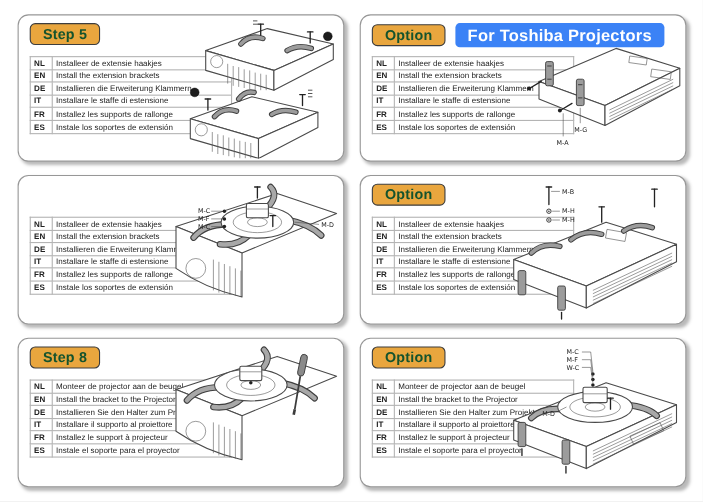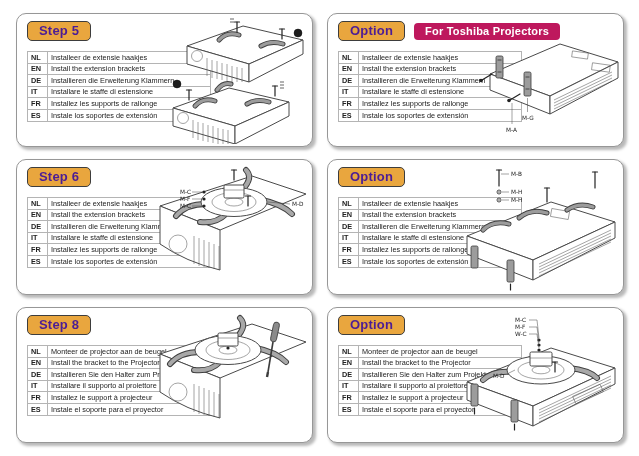--- a/index.html
+++ b/index.html
@@ -11,25 +11,25 @@
     font-family:"Liberation Sans","DejaVu Sans",sans-serif;color:#1a1a1a;
     position:relative;overflow:hidden;
   }
   .panel{
     position:relative;background:#fff;border:1px solid #979797;border-radius:10px;
     box-shadow:2.5px 2.5px 3px rgba(0,0,0,.28);
   }
   .panel-head{position:absolute;left:10px;top:7px;display:flex;align-items:center;gap:9px;}
   .step-badge{
     display:inline-block;background:#e9a63e;border:1.4px solid #3d3d3d;border-radius:5px;
-    padding:1px 11px 2px;font-size:13px;font-weight:700;color:#4c1d95;letter-spacing:.2px;
+    padding:1px 11px 2px;font-size:13px;font-weight:700;color:#14532d;letter-spacing:.2px;
   }
   .sub-badge{
-    display:inline-block;background:#be185d;color:#fff;border-radius:4px;
-    padding:2.5px 11px;font-size:11px;font-weight:700;letter-spacing:.2px;
+    display:inline-block;background:#3b82f6;color:#fff;border-radius:4px;
+    padding:2.5px 11px;font-size:15px;font-weight:700;letter-spacing:.2px;
   }
   table.lang{
     position:absolute;left:10px;top:37px;width:184px;border-collapse:collapse;
   }
   table.lang td{
     border:0.8px solid #b4b4b4;height:10.6px;padding:0 3px;vertical-align:middle;
     font-size:7.3px;line-height:1;white-space:nowrap;color:#222;
   }
   table.lang td.code{width:13px;font-weight:700;text-align:left;}
   .illus{position:absolute;}
@@ -220,23 +220,20 @@
           <circle cx="49" cy="72.5" r="1.8" fill="#222"></circle>
       </g>
       <polyline class="lead" points="67.5,70 67.5,84"></polyline>
       <text class="lbl" x="62" y="92">M-G</text>
       <polyline class="lead" points="52,75 52,96"></polyline>
       <text class="lbl" x="46" y="104">M-A</text>
     </svg>
   </section>
 
   <section class="panel">
-    <div class="panel-head">
-      <span class="step-badge">Step 6</span>
-    </div>
     <table class="lang">
         <tbody>
       <tr>
             <td class="code">NL</td>
             <td>Installeer de extensie haakjes</td>
           </tr>
       <tr>
             <td class="code">EN</td>
             <td>Install the extension brackets</td>
           </tr>

